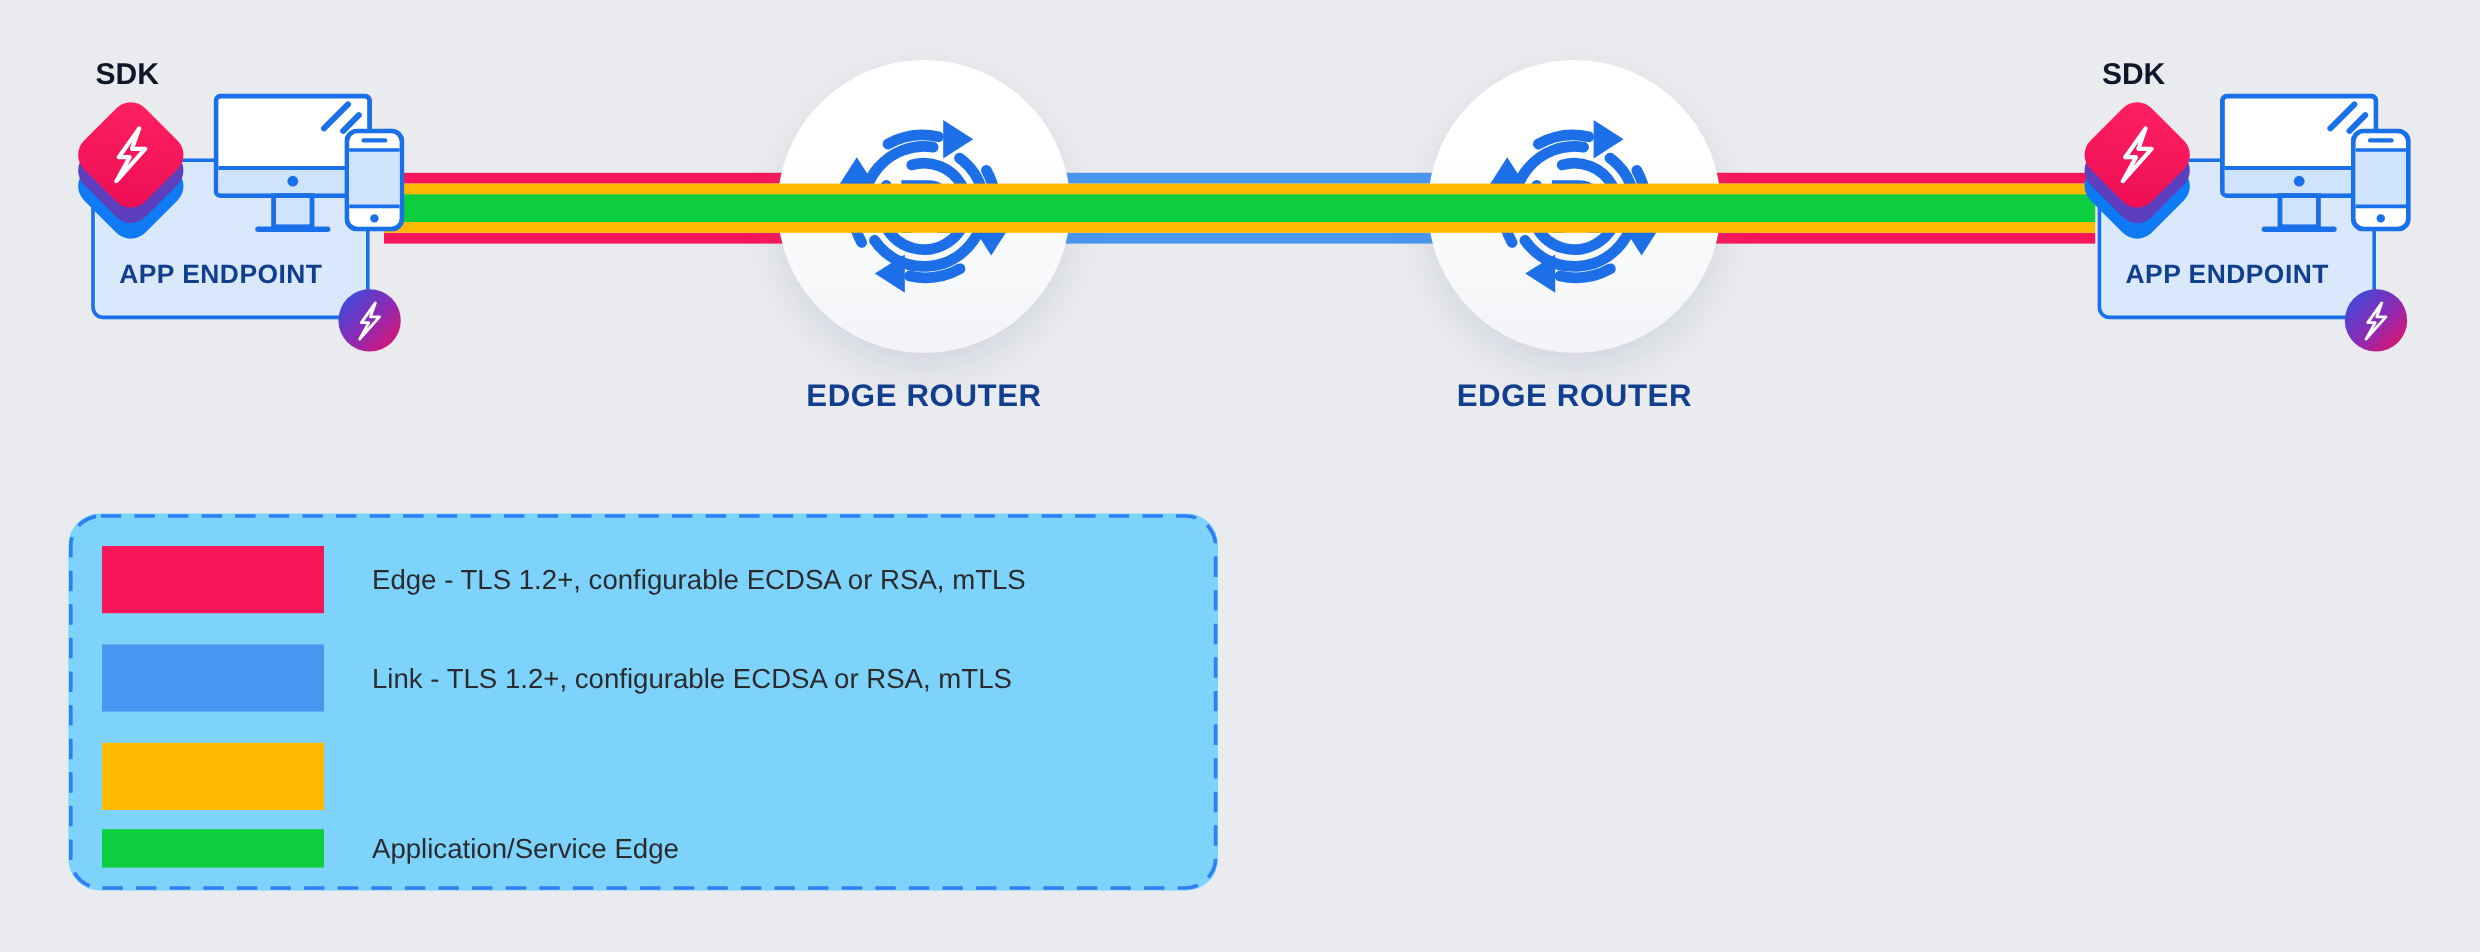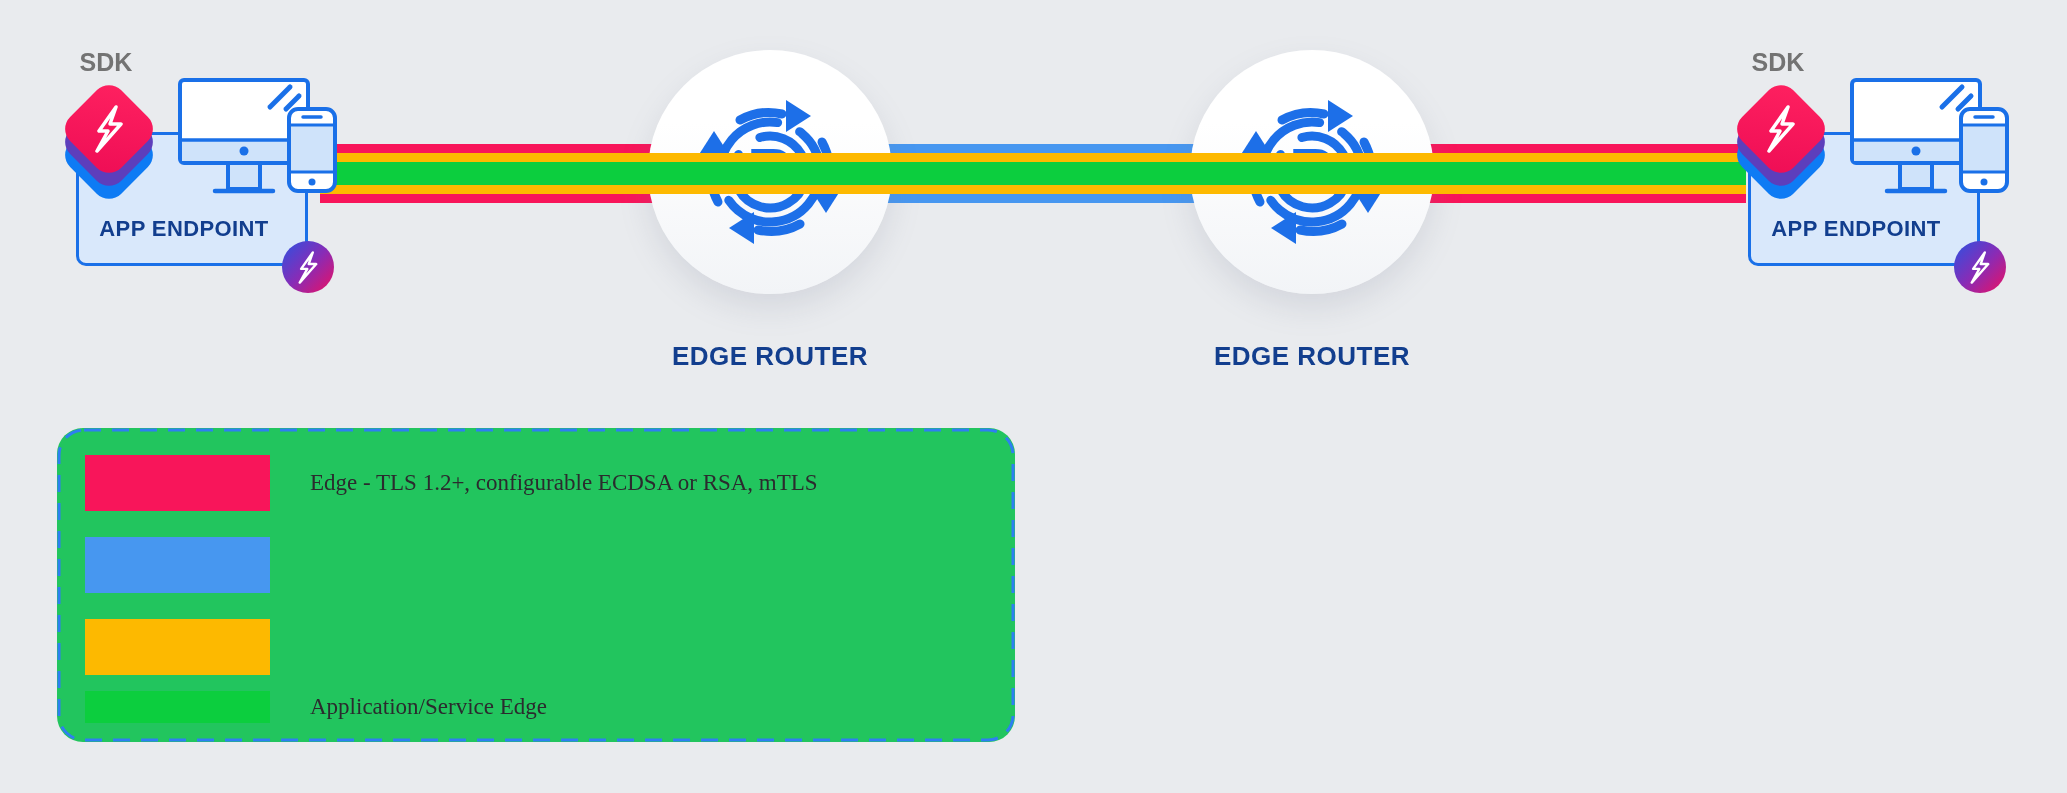--- a/index.html
+++ b/index.html
@@ -19,47 +19,47 @@
   .seg-right{left:1310px;width:436px;}
 
   
   .router-circle{position:absolute;top:50px;width:244px;height:244px;border-radius:50%;
     background:linear-gradient(180deg,#FFFFFF 30%,#F2F4F7 100%);
     box-shadow:0 14px 30px rgba(120,130,150,.18);z-index:2;}
   .rc-left{left:648px;} .rc-right{left:1190px;}
   .router-icon{position:absolute;left:42px;top:42px;}
 
   .router-label{position:absolute;top:314px;width:250px;text-align:center;z-index:6;
-    color:#123E8E;font-size:26px;font-weight:600;letter-spacing:.5px;margin-top:27px;}
+    color:#123E8E;font-size:26px;font-weight:600;letter-spacing:.5px;}
   .rl-left{left:645px;} .rl-right{left:1187px;}
 
   
   .cluster{position:absolute;top:40px;width:300px;height:262px;z-index:5;}
   .cl-left{left:46px;} .cl-right{left:1718px;}
   .ep-box{position:absolute;left:30px;top:92px;width:232px;height:134px;background:#D9E8FB;
     border:3px solid #1A70E8;border-radius:10px;box-sizing:border-box;z-index:1;}
   .monitor{position:absolute;left:132px;top:38px;z-index:2;}
   .phone{position:absolute;left:241px;top:67px;z-index:3;}
   .sdk-layer{position:absolute;left:27px;width:72px;height:72px;border-radius:17px;
     transform:rotate(45deg);z-index:4;}
   .sdk-blue{top:79px;background:#0E7BF4;}
   .sdk-purple{top:66px;background:#5D3EBC;}
   .sdk-red{top:53px;background:linear-gradient(145deg,#FF2160 0%,#EE0D55 100%);}
   .sdk-bolt{position:absolute;left:47px;top:65px;z-index:4;}
   .badge{position:absolute;left:236px;top:201px;width:52px;height:52px;border-radius:50%;
     background:linear-gradient(135deg,#2B52E2 0%,#8A2BB5 52%,#ED0F60 100%);z-index:5;
     display:flex;align-items:center;justify-content:center;}
   .sdk-label{position:absolute;left:14px;top:8px;width:92px;text-align:center;z-index:6;
-    color:#737373;font-size:25px;font-weight:600;}
+    color:#0f172a;font-size:25px;font-weight:600;}
   .ep-label{position:absolute;left:30px;top:176px;width:216px;text-align:center;z-index:6;
     color:#123E8E;font-size:22px;font-weight:600;letter-spacing:.4px;}
 
   
-  .legend{position:absolute;left:57px;top:428px;width:958px;height:314px;background:#22c55e;
-    border-radius:26px;z-index:4;font-family:Liberation Serif, serif;}
+  .legend{position:absolute;left:57px;top:428px;width:958px;height:314px;background:#7dd3fc;
+    border-radius:26px;z-index:4;}
   .legend-border{position:absolute;left:0;top:0;}
   .lg-swatch{position:absolute;left:28px;width:185px;}
   .lg-text{position:absolute;left:253px;width:690px;color:#2B2B2E;font-size:23px;}
   .sw-edge{top:27px;height:56px;background:#F8155A;}
   .sw-link{top:109px;height:56px;background:#4797F0;}
   .sw-service{top:191px;height:56px;background:#FDB900;}
   .sw-data{top:263px;height:32px;background:#0CCE3E;}
   .tx-edge{top:27px;line-height:56px;}
   .tx-link{top:109px;line-height:56px;}
   .tx-service{top:191px;line-height:56px;}
@@ -204,18 +204,19 @@
     <div class="ep-label">APP ENDPOINT</div>
   </div>
 
   <div class="legend">
     <svg class="legend-border" width="958" height="314" viewBox="0 0 958 314">
       <rect x="2" y="2" width="954" height="310" rx="25" fill="none" stroke="#2E7FF1" stroke-width="3" stroke-dasharray="17 11"></rect>
     </svg>
     <div class="lg-swatch sw-edge"></div>
     <div class="lg-text tx-edge">Edge - TLS 1.2+, configurable ECDSA or RSA, mTLS</div>
     <div class="lg-swatch sw-link"></div>
+    <div class="lg-text tx-link">Link - TLS 1.2+, configurable ECDSA or RSA, mTLS</div>
     <div class="lg-swatch sw-service"></div>
     <div class="lg-swatch sw-data"></div>
     <div class="lg-text tx-data">Application/Service Edge</div>
   </div>
 
 </div>
 
 </body></html>

